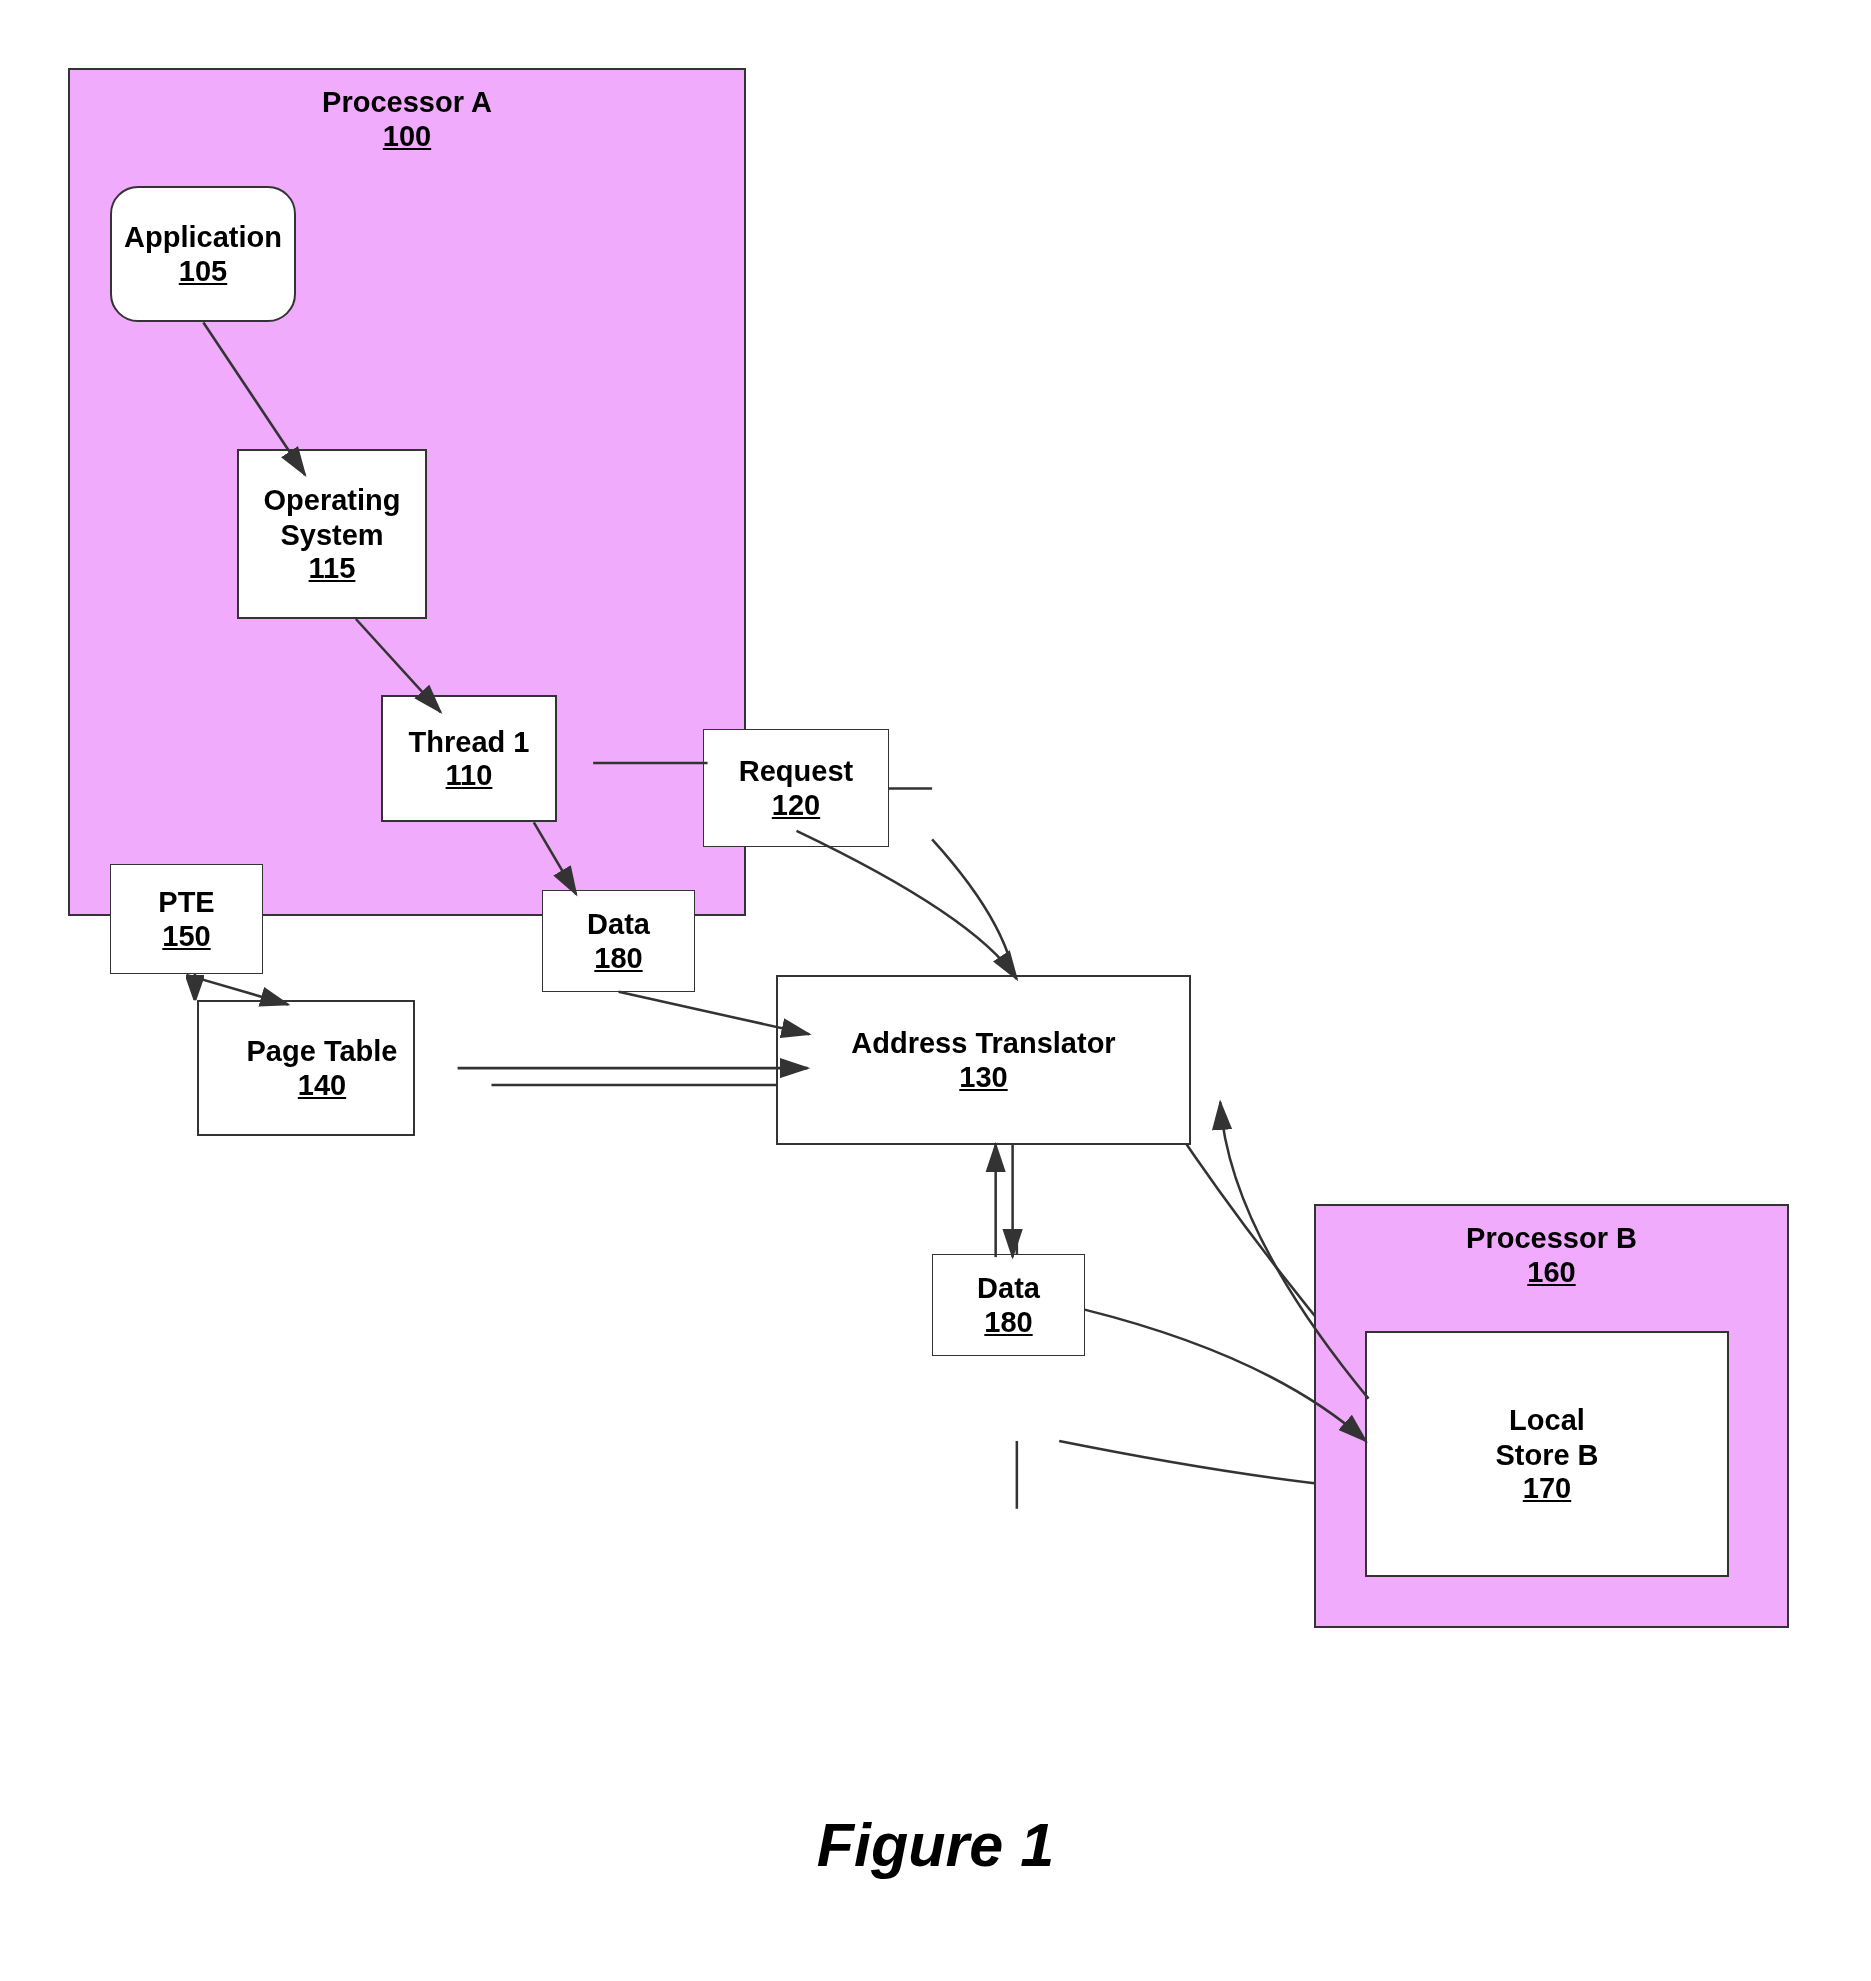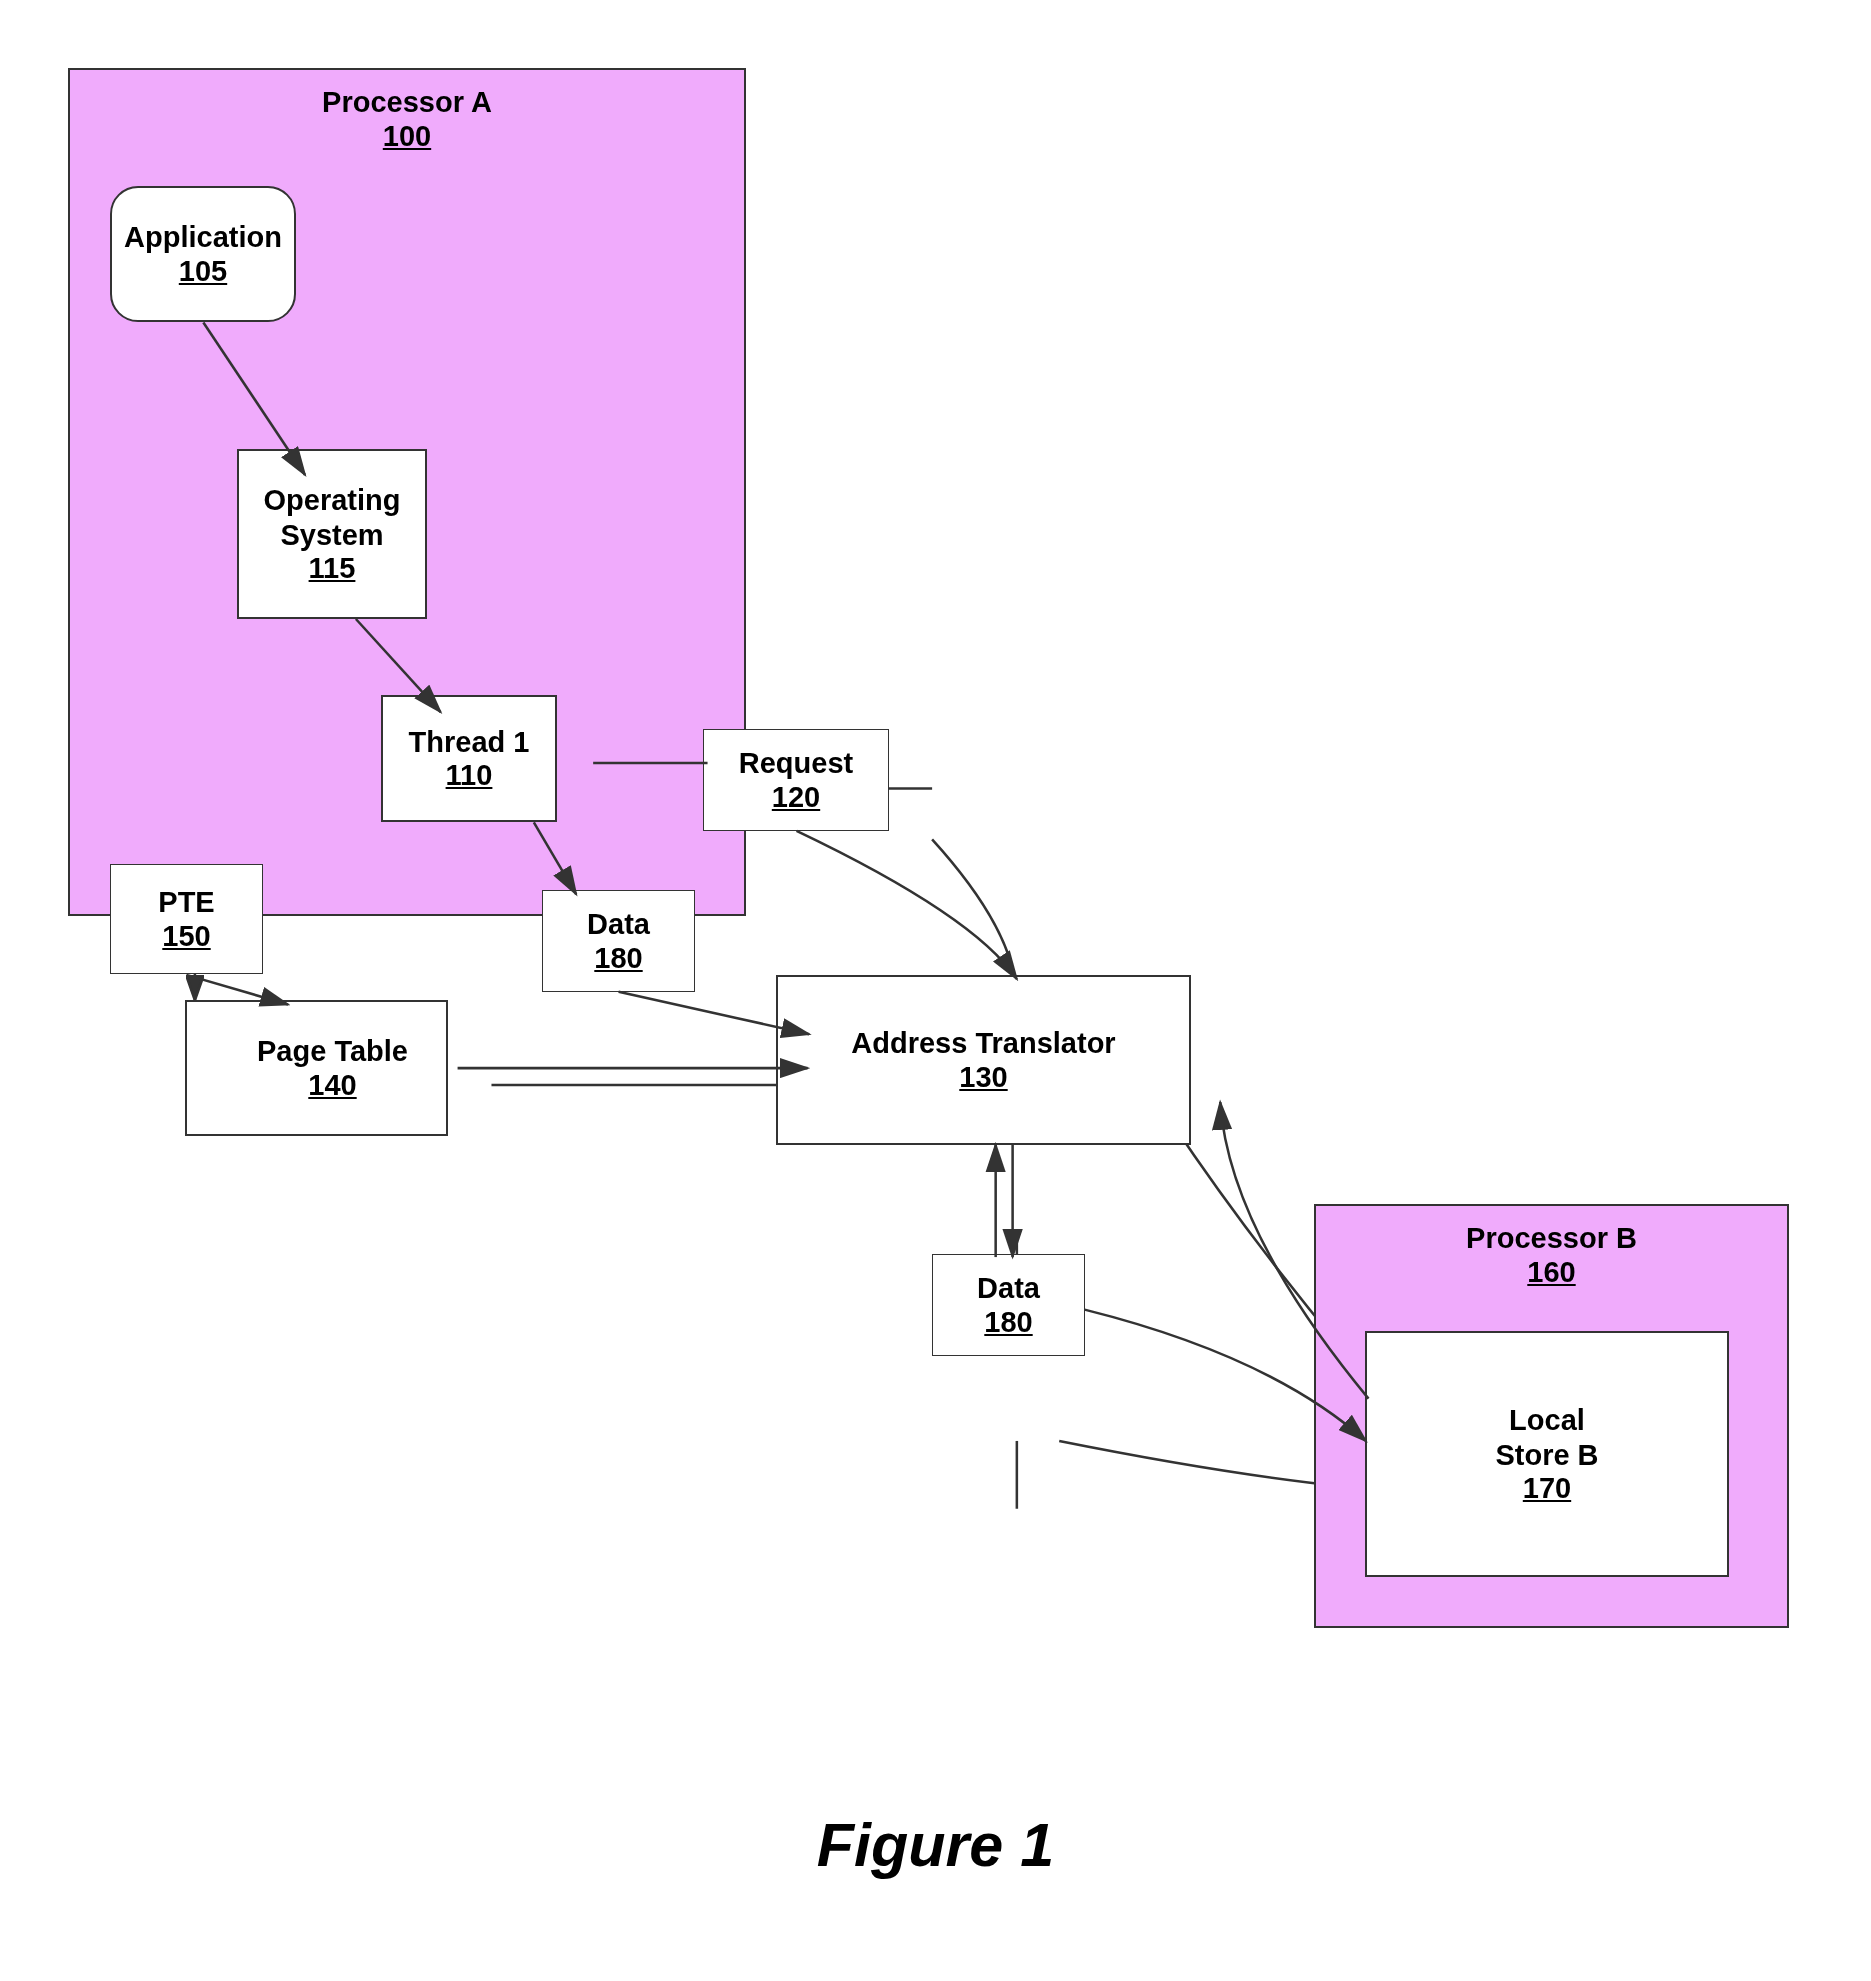--- a/index.html
+++ b/index.html
@@ -132,31 +132,31 @@
     <span class="box-label" style="white-space:pre-line;">Operating
 System</span>
     <span class="box-number">115</span>
   </div>
 
   <div class="box" style="left:381px; top:695px; width:176px; height:127px;text-align:center;">
     <span class="box-label">Thread 1</span>
     <span class="box-number">110</span>
   </div>
 
-  <div class="box" style="left:703px; top:729px; width:186px; height:102px; border: 1.7px solid #333;">
+  <div class="box" style="left:703px; top:729px; width:186px; height:118px; border: 1.7px solid #333;">
     <span class="box-label">Request</span>
     <span class="box-number">120</span>
   </div>
 
   <div class="box" style="left:110px; top:864px; width:153px; height:110px; border: 1.7px solid #333;">
     <span class="box-label">PTE</span>
     <span class="box-number">150</span>
   </div>
 
-  <div class="box" style="left:185px; top:1000px; width:263px; height:136px;padding-left:32px;">
+  <div class="box" style="left:197px; top:1000px; width:218px; height:136px;padding-left:32px;">
     <span class="box-label">Page Table</span>
     <span class="box-number">140</span>
   </div>
 
   <div class="box" style="left:542px; to:873px; top:890px; width:153px; height:102px; border: 1.7px solid #333;">
     <span class="box-label">Data</span>
     <span class="box-number">180</span>
   </div>
 
   <div class="box" style="left:776px; top:975px; width:415px; height:170px;">

